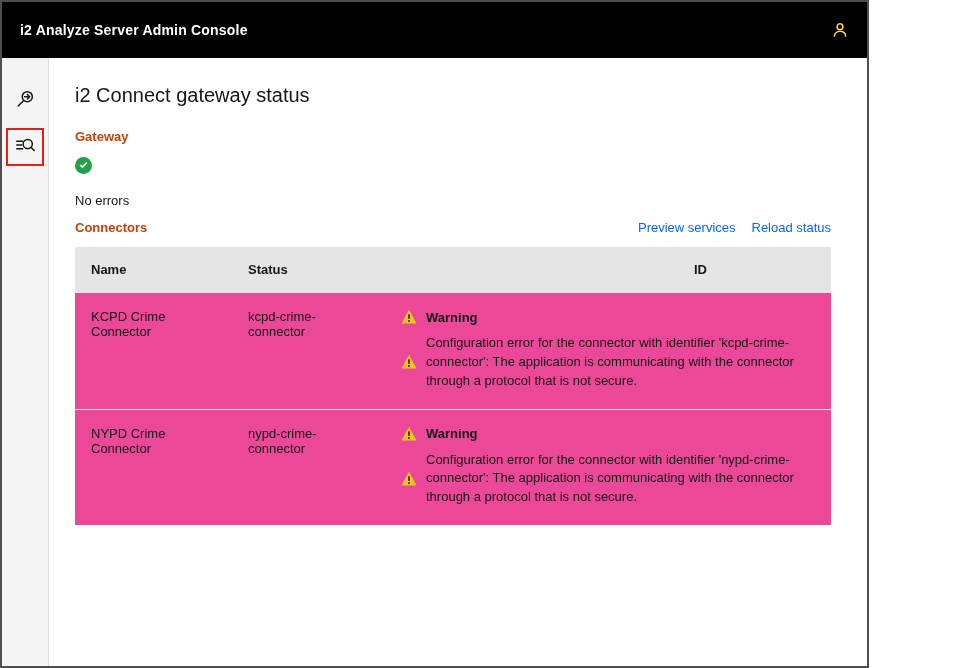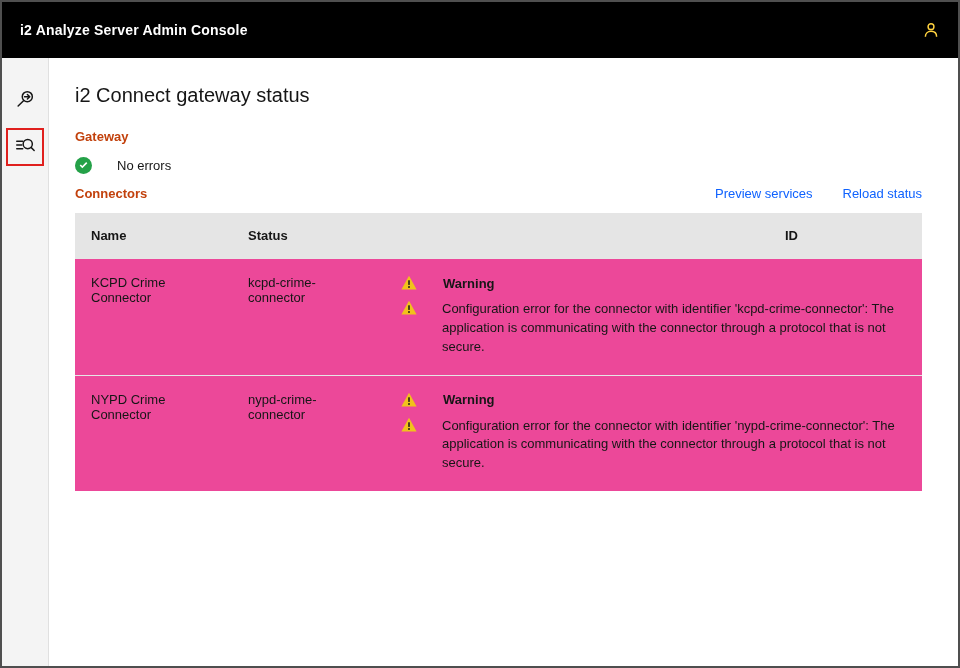--- a/index.html
+++ b/index.html
@@ -1,57 +1,57 @@
 <!DOCTYPE html>
 <html><head>
 <meta charset="utf-8">
 <style>
   * { margin:0; padding:0; box-sizing:border-box; }
   html,body { background:#ffffff; }
   body { font-family:"Liberation Sans", sans-serif; color:#161616; }
 
-  .screen { width:960px; height:668px; border:2px solid #4f4f4f; background:#ffffff;
+  .screen { width:869px; height:668px; border:2px solid #4f4f4f; background:#ffffff;
             display:flex; flex-direction:column; overflow:hidden; }
 
   
   .app-header { flex:0 0 56px; background:#000000; display:flex; align-items:center; padding:0 18px; }
   .header-title { color:#ffffff; font-size:14px; font-weight:700; letter-spacing:.2px; }
   .header-user { margin-left:auto; display:flex; align-items:center; cursor:pointer; }
 
   
   .body-row { flex:1; display:flex; min-height:0; }
   .sidebar { flex:0 0 47px; background:#f4f4f4; border-right:1px solid #e0e0e0;
              padding-top:24px; display:flex; flex-direction:column; align-items:center; gap:8px; }
   .side-item { width:38px; height:38px; display:flex; align-items:center; justify-content:center; cursor:pointer; }
   .side-item.highlighted { border:2px solid #e0201e; background:#f4f4f4; }
 
   .content { flex:1; background:#ffffff; padding:26px 36px 17px 26px; overflow:hidden; }
 
   .page-title { font-size:20px; font-weight:400; color:#161616; margin-bottom:22px; }
 
   .section-label { font-size:13px; font-weight:700; color:#c2410c; }
 
-  .status-row { display:flex; align-items:center; gap:25px; margin:13px 0 12px; font-size:13px; }
+  .status-row { display:flex; gap:19px; margin:13px 0 12px; font-size:13px;flex-direction:column; }
 
   .connectors-bar { display:flex; align-items:center; margin-bottom:12px; }
-  .links { margin-left:auto; display:flex; gap:30px; }
+  .links { margin-left:auto; display:flex; gap:16px; }
   .links a { color:#0f62fe; font-size:13px; text-decoration:none; cursor:pointer; }
 
   
   .table { width:100%; font-size:13px; }
   .thead { display:flex; background:#e5e5e5; }
   .thead .col { font-weight:700; padding:15px 16px; }
   .trow { display:flex; background:#ec4899; border-top:1px solid #e6e6e6; }
   .trow .col { padding:16px 16px 18px; }
   .col.name { flex:0 0 157px; }
   .col.id { flex:0 0 153px; }
   .col.status { flex:1; }
 
-  .status-head { display:flex; align-items:center; gap:26px; font-weight:700; margin-bottom:9px; }
-  .status-msg { display:flex; align-items:flex-start; gap:25px; }
+  .status-head { display:flex; align-items:center; gap:9px; font-weight:700; margin-bottom:9px; }
+  .status-msg { display:flex; align-items:center; gap:9px; }
   .status-msg .msg-text { max-width:472px; line-height:1.45; }
   .warn-icon, .ok-icon { flex:0 0 auto; display:flex; }
 </style>
 </head>
 <body>
 
 <div class="screen">
 
   <header class="app-header">
     <span class="header-title">i2 Analyze Server Admin Console</span>

